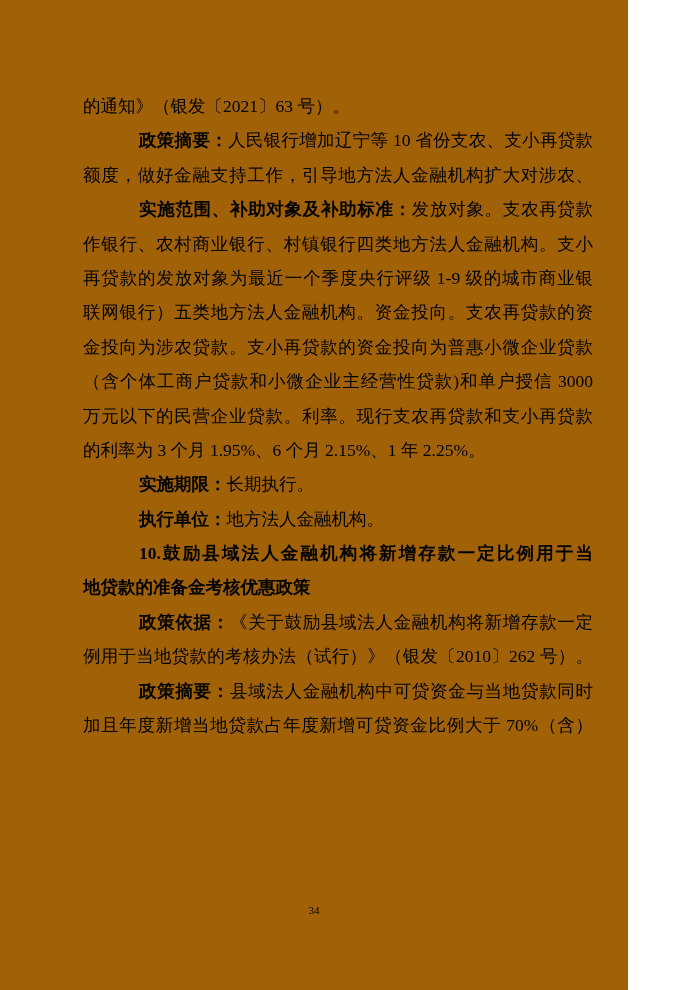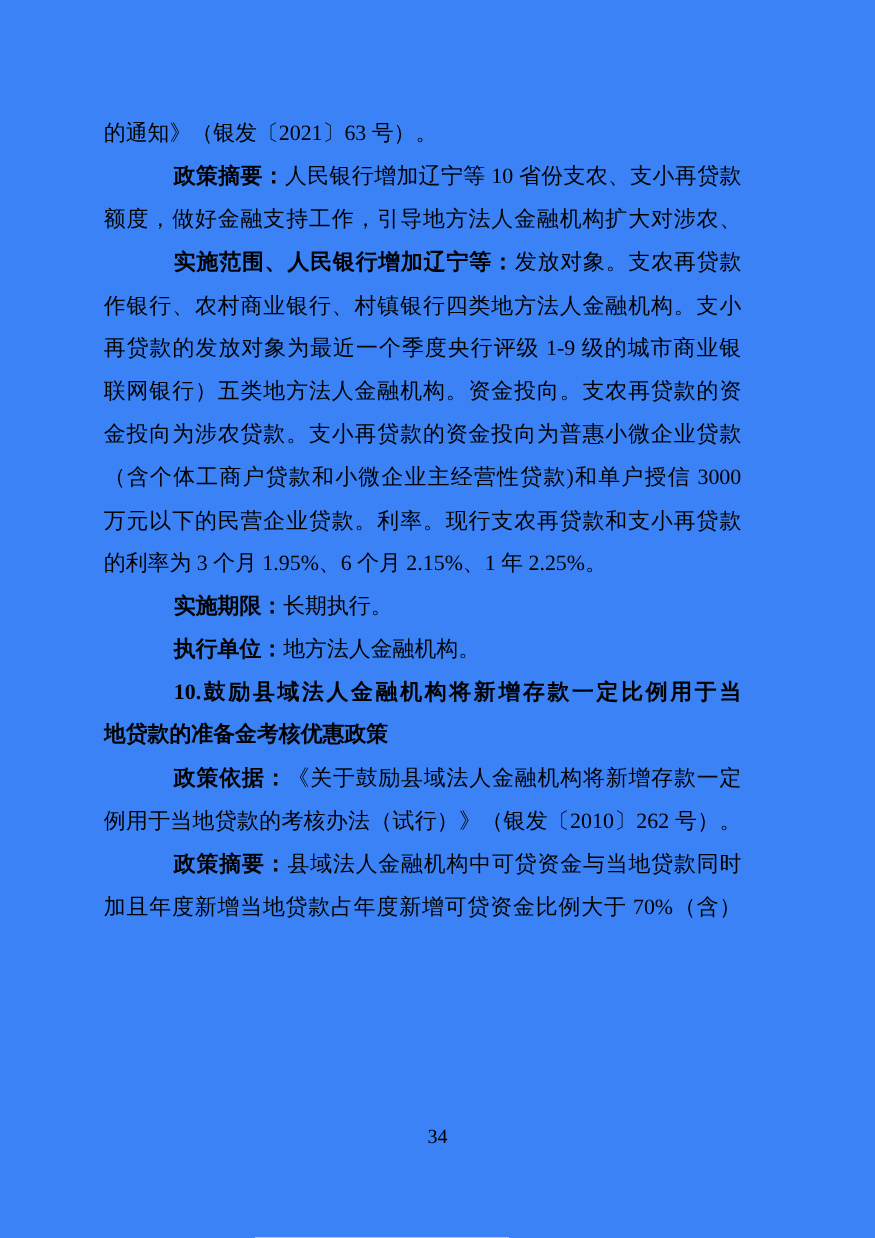--- a/index.html
+++ b/index.html
@@ -2,23 +2,23 @@
 <html><head>
 <meta charset="utf-8">
 <style>
   html, body {
     margin: 0;
     padding: 0;
     background: #ffffff;
   }
   .page {
     position: relative;
-    width: 700px;
+    width: 628px;
     height: 990px;
-    background: #3b82f6;
+    background: #a16207;
     overflow: hidden;
     font-family: "Liberation Serif", "DejaVu Serif", serif;
     color: #000000;
   }
   .doc-body {
     position: absolute;
     left: 83px;
     top: 89px;
     width: 510px;
   }
@@ -45,38 +45,38 @@
     font-weight: bold;
   }
   .pagenum {
     position: absolute;
     left: 0;
     right: 0;
     top: 898px;
     height: 24px;
     line-height: 24px;
     text-align: center;
-    font-size: 16px;
+    font-size: 11px;
     color: #000000;
   }
 </style>
 </head>
 <body>
 
 <div class="page">
   <div class="doc-body">
       <div>
         <div class="line"><span>的通知》（银发〔2021〕63 号）。</span></div>
       </div>
       <div>
         <div class="line j ind"><span class="b">政策摘要：</span><span>人民银行增加辽宁等 10 省份支农、支小再贷款</span></div>
         <div class="line j"><span>额度，做好金融支持工作，引导地方法人金融机构扩大对涉农、</span></div>
       </div>
       <div>
-        <div class="line j ind"><span class="b">实施范围、人民银行增加辽宁等：</span><span>发放对象。支农再贷款的</span></div>
+        <div class="line j ind"><span class="b">实施范围、补助对象及补助标准：</span><span>发放对象。支农再贷款的</span></div>
         <div class="line j"><span>作银行、农村商业银行、村镇银行四类地方法人金融机构。支小</span></div>
         <div class="line j"><span>再贷款的发放对象为最近一个季度央行评级 1-9 级的城市商业银</span></div>
         <div class="line j"><span>联网银行）五类地方法人金融机构。资金投向。支农再贷款的资</span></div>
         <div class="line j"><span>金投向为涉农贷款。支小再贷款的资金投向为普惠小微企业贷款</span></div>
         <div class="line j"><span>（含个体工商户贷款和小微企业主经营性贷款)和单户授信 3000</span></div>
         <div class="line j"><span>万元以下的民营企业贷款。利率。现行支农再贷款和支小再贷款</span></div>
         <div class="line"><span>的利率为 3 个月 1.95%、6 个月 2.15%、1 年 2.25%。</span></div>
       </div>
       <div>
         <div class="line ind"><span class="b">实施期限：</span><span>长期执行。</span></div>

